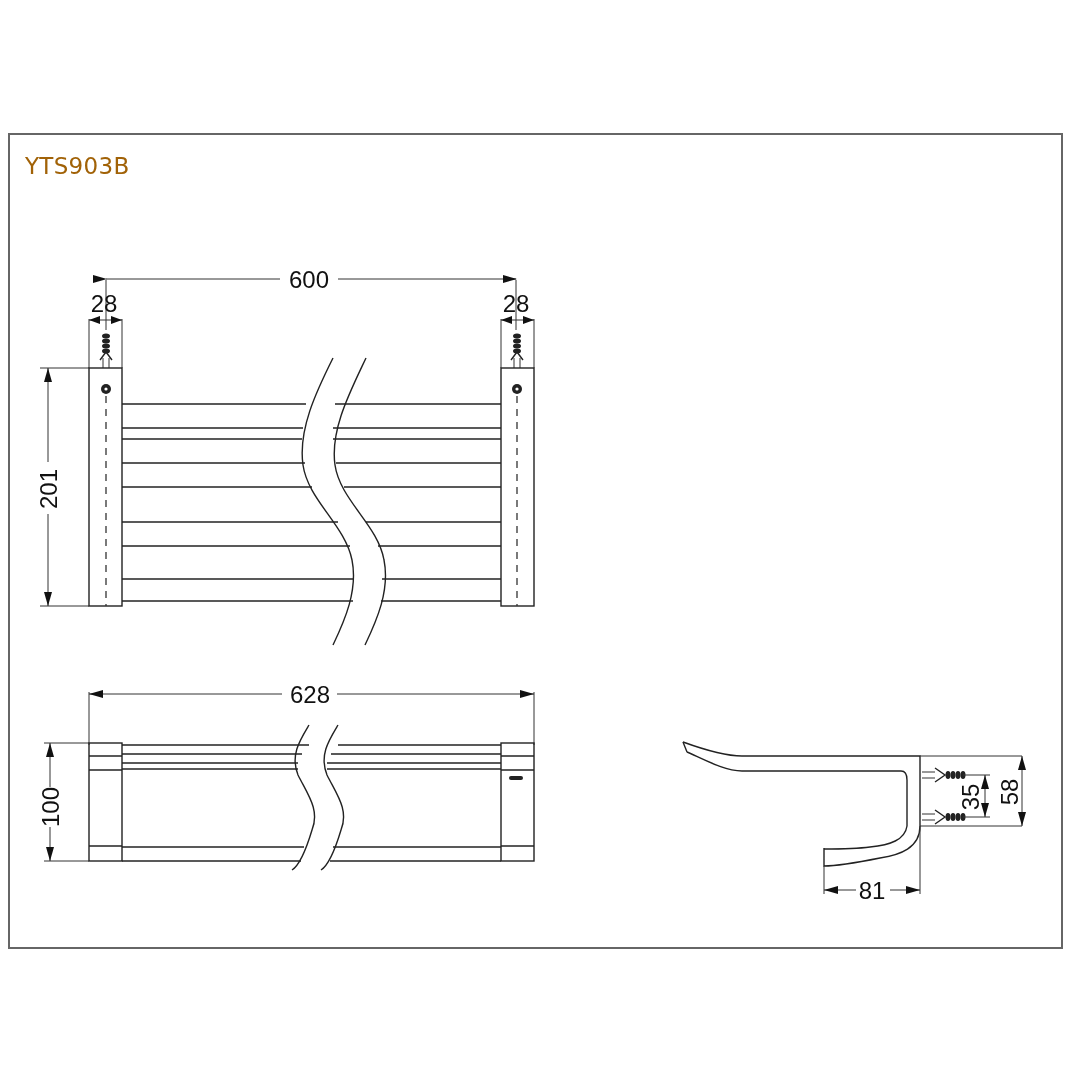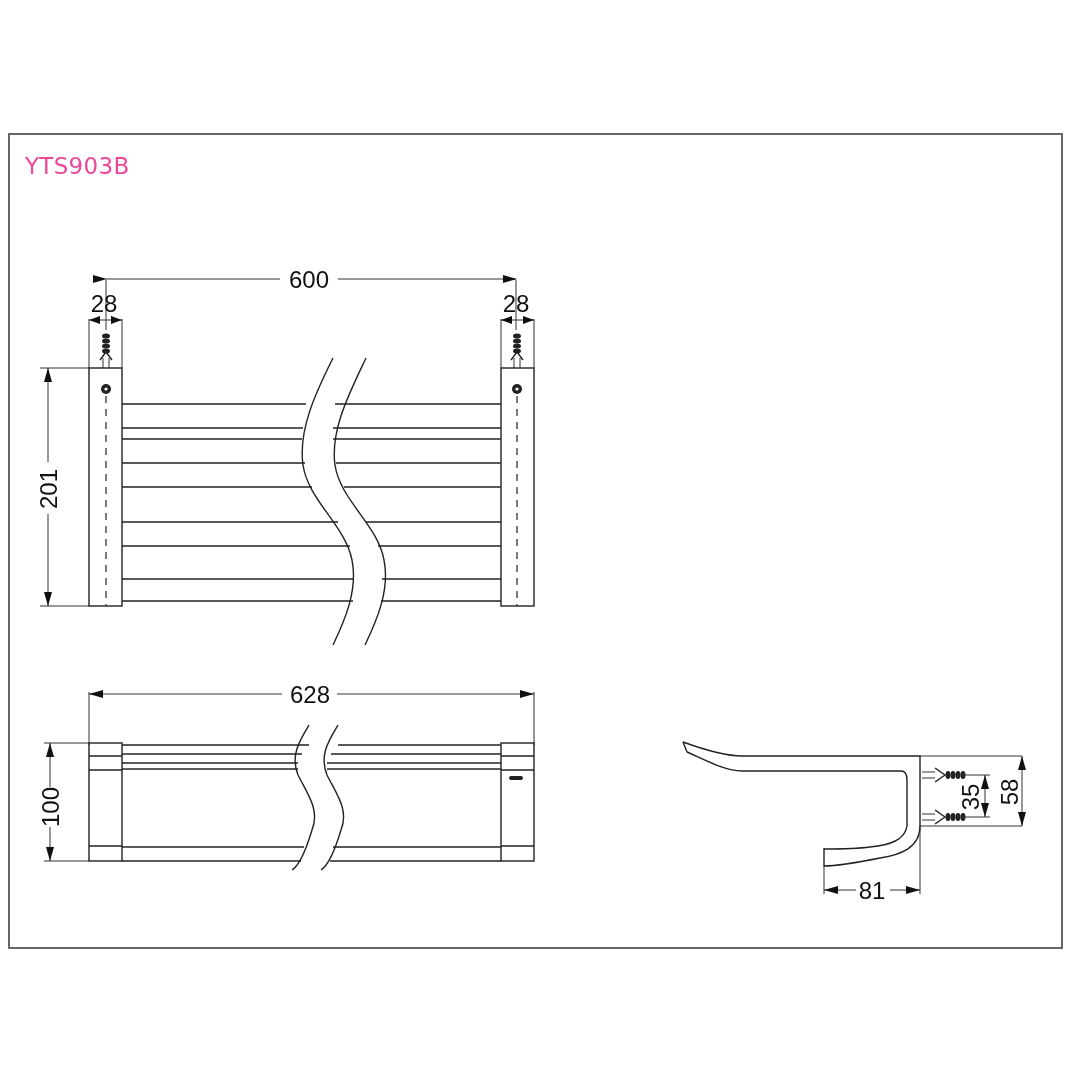--- a/index.html
+++ b/index.html
@@ -1,18 +1,18 @@
 <!DOCTYPE html>
 <html><head>
 <meta charset="utf-8">
 <style>
   html, body { margin: 0; padding: 0; background: #ffffff; }
   body { width: 1080px; height: 1080px; position: relative; overflow: hidden; font-family: "DejaVu Sans", sans-serif; }
   .frame { position: absolute; left: 8px; top: 133px; width: 1055px; height: 816px; border: 2px solid #666666; box-sizing: border-box; background: #fff; }
-  .model-label { position: absolute; left: 25px; top: 153px; font-family: "DejaVu Sans", sans-serif; font-size: 23px; color: #ec4899; letter-spacing: 0.3px; }
+  .model-label { position: absolute; left: 25px; top: 153px; font-family: "DejaVu Sans", sans-serif; font-size: 23px; color: #a16207; letter-spacing: 0.3px; }
   svg { position: absolute; left: 0; top: 0; }
   .ln { stroke: #222; stroke-width: 1.4; fill: none; }
   .thin { stroke: #333; stroke-width: 1; fill: none; }
   .dash { stroke: #333; stroke-width: 1.3; stroke-dasharray: 7 6; fill: none; }
   .dimtxt { font-family: "Liberation Sans", sans-serif; font-size: 24px; fill: #111; }
   .arrow { fill: #111; }
 </style>
 </head>
 <body>
 

